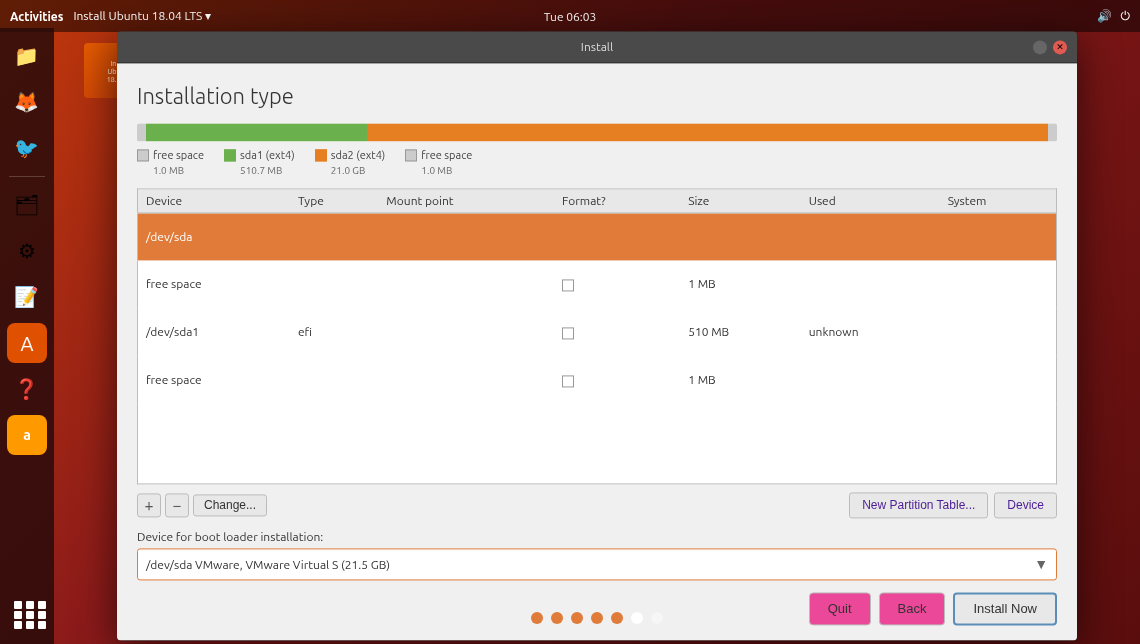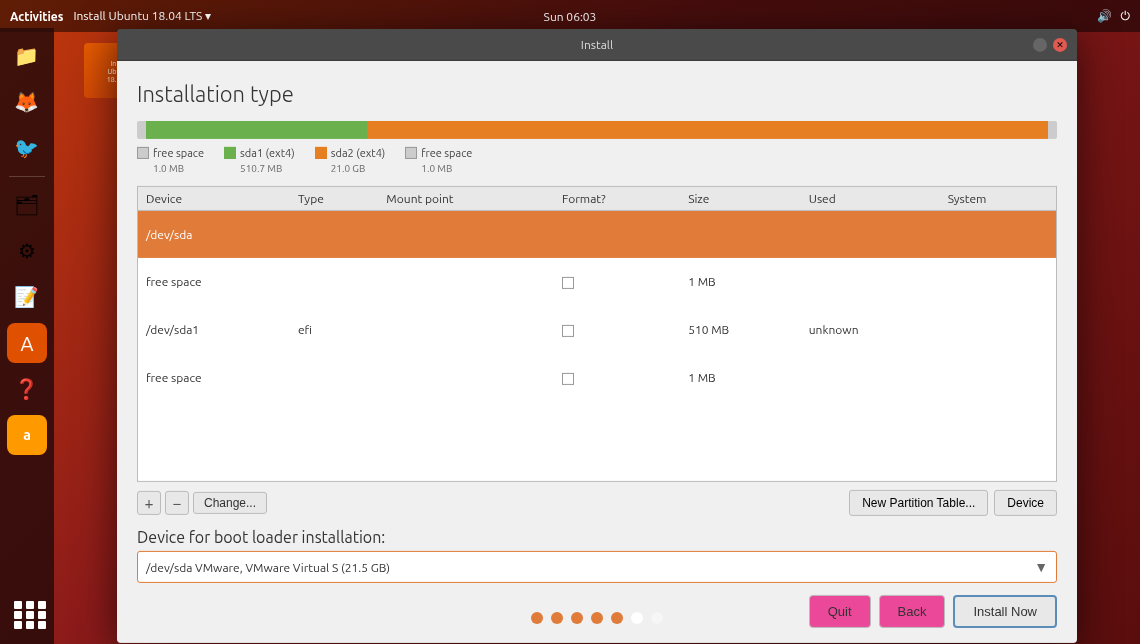--- a/index.html
+++ b/index.html
@@ -222,26 +222,26 @@
       border-radius: 3px; display: flex; align-items: center; justify-content: center;
       cursor: pointer; font-size: 16px; color: #555;
     }
     .change-btn {
       background: #e8e8e8; border: 1px solid #bbb; border-radius: 3px;
       padding: 3px 10px; cursor: pointer; font-size: 12px; color: #333;
     }
     .right-action-btns { display: flex; gap: 6px; }
     .action-btn {
       background: #e8e8e8; border: 1px solid #bbb; border-radius: 3px;
-      padding: 5px 12px; cursor: pointer; font-size: 12px; color: #000000;
+      padding: 5px 12px; cursor: pointer; font-size: 12px; color: #4c1d95;
     }
 
     
     .bootloader-label {
-      font-size: 16px; color: #333; margin-bottom: 5px;
+      font-size: 12px; color: #333; margin-bottom: 5px;
     }
     .bootloader-select {
       width: 100%; height: 32px; background: white;
       border: 1px solid #e07b39; border-radius: 3px;
       padding: 0 8px; font-size: 12px; color: #333;
       display: flex; align-items: center; justify-content: space-between;
       cursor: pointer;
     }
     .select-arrow { color: #666; font-size: 14px; }
 
@@ -275,21 +275,21 @@
   </style>
 </head>
 <body>
 
 <div class="topbar">
   <div class="topbar-left">
     <span class="activities-btn">Activities</span>
     <span>Install Ubuntu 18.04 LTS ▾</span>
   </div>
   <div class="topbar-center">
-    <span>Sun 06:03</span>
+    <span>Tue 06:03</span>
   </div>
   <div class="topbar-right">
     <span>🔊</span>
     <span>⏻</span>
   </div>
 </div>
 
 <div class="sidebar">
   <div class="sidebar-icon">📁</div>
   <div class="sidebar-icon">🦊</div>

